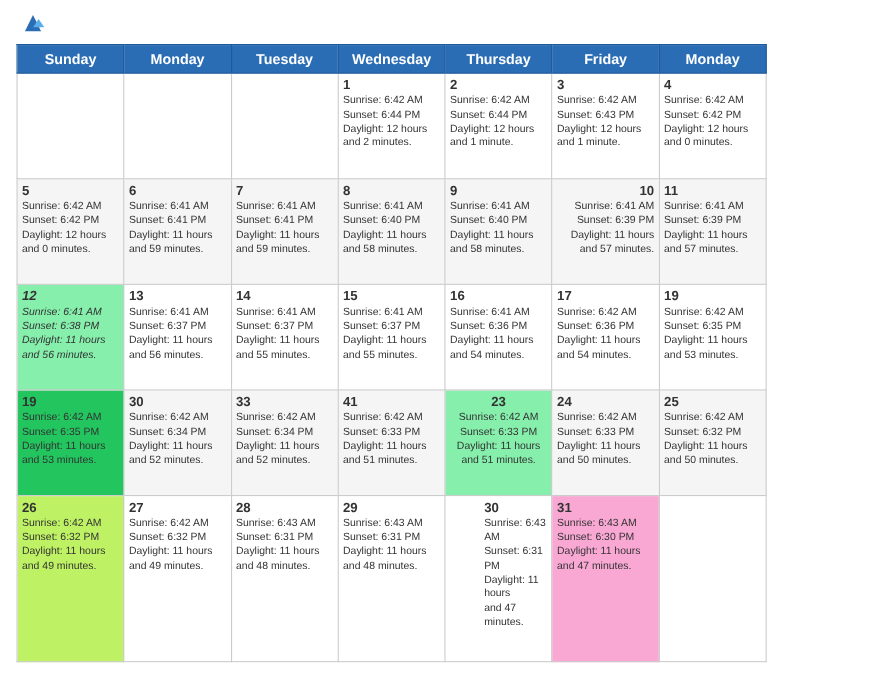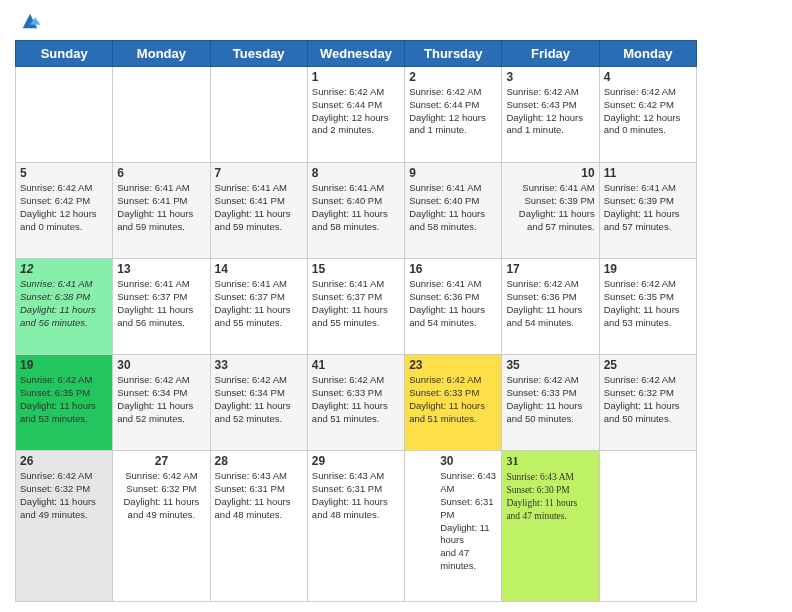--- a/index.html
+++ b/index.html
@@ -299,51 +299,51 @@
 Daylight: 11 hours
 and 52 minutes.</div>
           </td>
           <td style="background-color: rgb(245, 245, 245);">
             <span class="day-number">41</span>
             <div class="day-info" style="white-space: pre-line;">Sunrise: 6:42 AM
 Sunset: 6:33 PM
 Daylight: 11 hours
 and 51 minutes.</div>
           </td>
-          <td style="background-color: #fde047;">
+          <td style="background-color: #86efac; text-align: center;">
             <span class="day-number">23</span>
             <div class="day-info" style="white-space: pre-line;">Sunrise: 6:42 AM
 Sunset: 6:33 PM
 Daylight: 11 hours
 and 51 minutes.</div>
           </td>
           <td style="background-color: rgb(245, 245, 245);">
-            <span class="day-number">35</span>
+            <span class="day-number">24</span>
             <div class="day-info" style="white-space: pre-line;">Sunrise: 6:42 AM
 Sunset: 6:33 PM
 Daylight: 11 hours
 and 50 minutes.</div>
           </td>
           <td style="background-color: rgb(245, 245, 245);">
             <span class="day-number">25</span>
             <div class="day-info" style="white-space: pre-line;">Sunrise: 6:42 AM
 Sunset: 6:32 PM
 Daylight: 11 hours
 and 50 minutes.</div>
           </td>
         </tr>
         <tr style="background-color: rgb(255, 255, 255);">
-          <td style="background-color: #e5e5e5;">
+          <td style="background-color: #bef264;">
             <span class="day-number">26</span>
             <div class="day-info" style="white-space: pre-line;">Sunrise: 6:42 AM
 Sunset: 6:32 PM
 Daylight: 11 hours
 and 49 minutes.</div>
           </td>
-          <td style="background-color: rgb(255, 255, 255); text-align: center;">
+          <td style="background-color: rgb(255, 255, 255);">
             <span class="day-number">27</span>
             <div class="day-info" style="white-space: pre-line;">Sunrise: 6:42 AM
 Sunset: 6:32 PM
 Daylight: 11 hours
 and 49 minutes.</div>
           </td>
           <td style="background-color: rgb(255, 255, 255);">
             <span class="day-number">28</span>
             <div class="day-info" style="white-space: pre-line;">Sunrise: 6:43 AM
 Sunset: 6:31 PM
@@ -357,21 +357,21 @@
 Daylight: 11 hours
 and 48 minutes.</div>
           </td>
           <td style="background-color: rgb(255, 255, 255); padding-left: 35px;">
             <span class="day-number">30</span>
             <div class="day-info" style="white-space: pre-line;">Sunrise: 6:43 AM
 Sunset: 6:31 PM
 Daylight: 11 hours
 and 47 minutes.</div>
           </td>
-          <td style="background-color: #bef264; font-family: Liberation Serif, serif;">
+          <td style="background-color: #f9a8d4;">
             <span class="day-number">31</span>
             <div class="day-info" style="white-space: pre-line;">Sunrise: 6:43 AM
 Sunset: 6:30 PM
 Daylight: 11 hours
 and 47 minutes.</div>
           </td>
           <td class="empty-cell" style="background-color: rgb(255, 255, 255);"></td>
         </tr>
       </tbody>
   </table>

